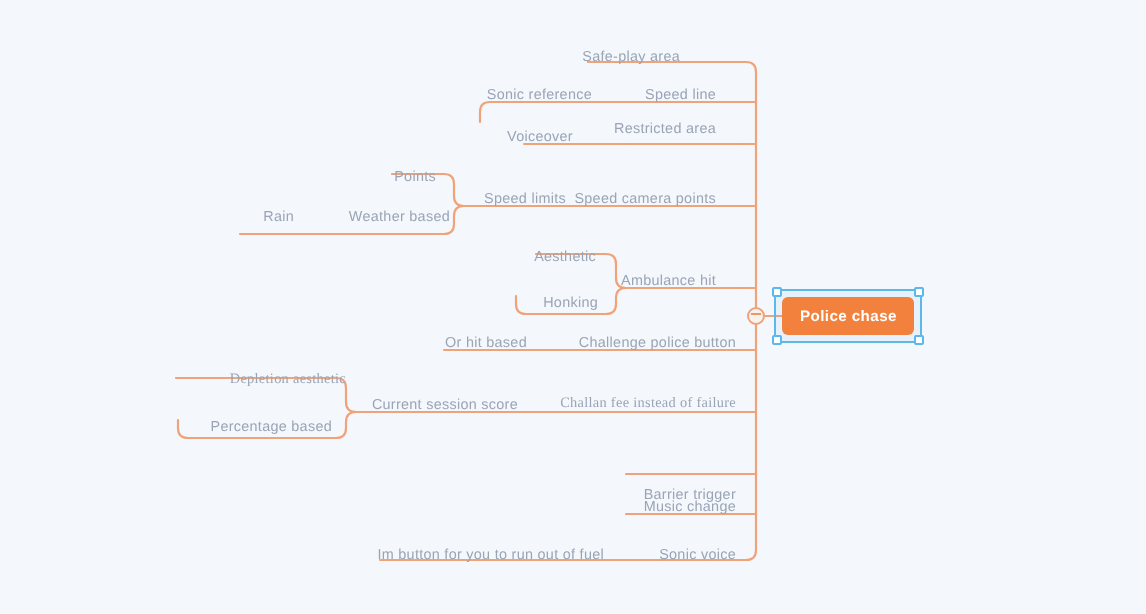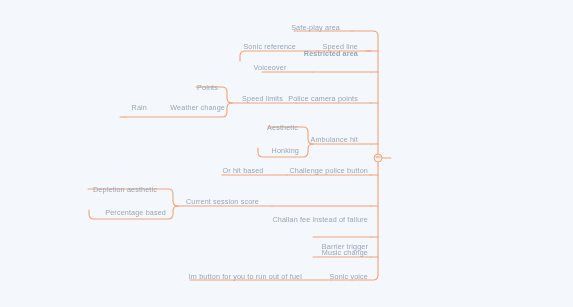--- a/index.html
+++ b/index.html
@@ -156,42 +156,51 @@
       <path d="M 331 280 L 190 280"></path>
 
     </g>
   </svg>
 
   <div class="node right-anchored" style="left: 260px; top: 28px; width: 80px; color: rgb(154, 164, 180);">Safe-play area</div>
 
   <div class="node right-anchored" style="left: 288px; top: 47px; width: 70px; color: rgb(154, 164, 180);">Speed line</div>
   <div class="node right-anchored" style="left: 226px; top: 47px; width: 70px; color: rgb(154, 164, 180);">Sonic reference</div>
 
-  <div class="node right-anchored" style="left: 278px; top: 54px; width: 80px; color: rgb(154, 164, 180); font-weight: bold;">Restricted area</div>
+  <div class="node right-anchored" style="left: 278px; top: 64px; width: 80px; color: rgb(154, 164, 180);">Restricted area</div>
   <div class="node right-anchored" style="left: 240px; top: 68px; width: 60px; color: rgb(154, 164, 180); text-align: center;">Voiceover</div>
 
-  <div class="node right-anchored" style="left: 268px; top: 99px; width: 90px; color: rgb(154, 164, 180);">Police camera points</div>
+  <div class="node right-anchored" style="left: 268px; top: 99px; width: 90px; color: rgb(154, 164, 180);">Speed camera points</div>
   <div class="node right-anchored" style="left: 213px; top: 99px; width: 70px; color: rgb(154, 164, 180);">Speed limits</div>
   <div class="node right-anchored" style="left: 178px; top: 88px; width: 40px; color: rgb(154, 164, 180);">Points</div>
-  <div class="node right-anchored" style="left: 160px; top: 108px; width: 65px; color: rgb(154, 164, 180);">Weather change</div>
+  <div class="node right-anchored" style="left: 160px; top: 108px; width: 65px; color: rgb(154, 164, 180);">Weather based</div>
   <div class="node right-anchored" style="left: 118px; top: 108px; width: 29px; color: rgb(154, 164, 180);">Rain</div>
 
   <div class="node right-anchored" style="left: 288px; top: 140px; width: 70px; color: rgb(154, 164, 180);">Ambulance hit</div>
   <div class="node right-anchored" style="left: 258px; top: 128px; width: 40px; color: rgb(154, 164, 180);">Aesthetic</div>
   <div class="node right-anchored" style="left: 262px; top: 151px; width: 37px; color: rgb(154, 164, 180);">Honking</div>
 
   <div class="node right-anchored" style="left: 278px; top: 171px; width: 90px; color: rgb(154, 164, 180);">Challenge police button</div>
   <div class="node right-anchored" style="left: 215px; top: 171px; width: 56px; color: rgb(154, 164, 180); text-align: center;">Or hit based</div>
 
-  <div class="node right-anchored" style="left: 262px; top: 220px; width: 106px; color: rgb(154, 164, 180);">Challan fee instead of failure</div>
+  <div class="node right-anchored" style="left: 262px; top: 202px; width: 106px; color: rgb(154, 164, 180); font-family: Liberation Serif, serif;">Challan fee instead of failure</div>
   <div class="node right-anchored" style="left: 170px; top: 202px; width: 89px; color: rgb(154, 164, 180);">Current session score</div>
-  <div class="node right-anchored" style="left: 76px; top: 190px; width: 81px; color: rgb(154, 164, 180);">Depletion aesthetic</div>
+  <div class="node right-anchored" style="left: 92px; top: 190px; width: 81px; color: rgb(154, 164, 180); font-family: Liberation Serif, serif;">Depletion aesthetic</div>
   <div class="node right-anchored" style="left: 88px; top: 213px; width: 78px; color: rgb(154, 164, 180);">Percentage based</div>
 
   <div class="node right-anchored" style="left: 300px; top: 247px; width: 68px; color: rgb(154, 164, 180);">Barrier trigger</div>
   <div class="node right-anchored" style="left: 300px; top: 253px; width: 68px; color: rgb(154, 164, 180);">Music change</div>
 
   <div class="node right-anchored" style="left: 306px; top: 277px; width: 62px; color: rgb(154, 164, 180);">Sonic voice</div>
   <div class="node right-anchored" style="left: 186px; top: 277px; width: 116px; color: rgb(154, 164, 180);">Im button for you to run out of fuel</div>
 
+  <div class="root-wrap" style="left:391px; top:158px;">
+    <div class="root-sel" style="border-color: rgb(91, 184, 232);">
+      <div class="sel-dot" style="left:-2px; top:-2px;"></div>
+      <div class="sel-dot" style="right:-2px; top:-2px;"></div>
+      <div class="sel-dot" style="left:-2px; bottom:-2px;"></div>
+      <div class="sel-dot" style="right:-2px; bottom:-2px;"></div>
+    </div>
+    <div class="root-box" style="background: rgb(242, 129, 61); color: rgb(255, 255, 255);">Police chase</div>
+  </div>
   <div class="root-handle" style="left:378px; top:158px;"></div>
 
 </div>
 
 </body></html>

